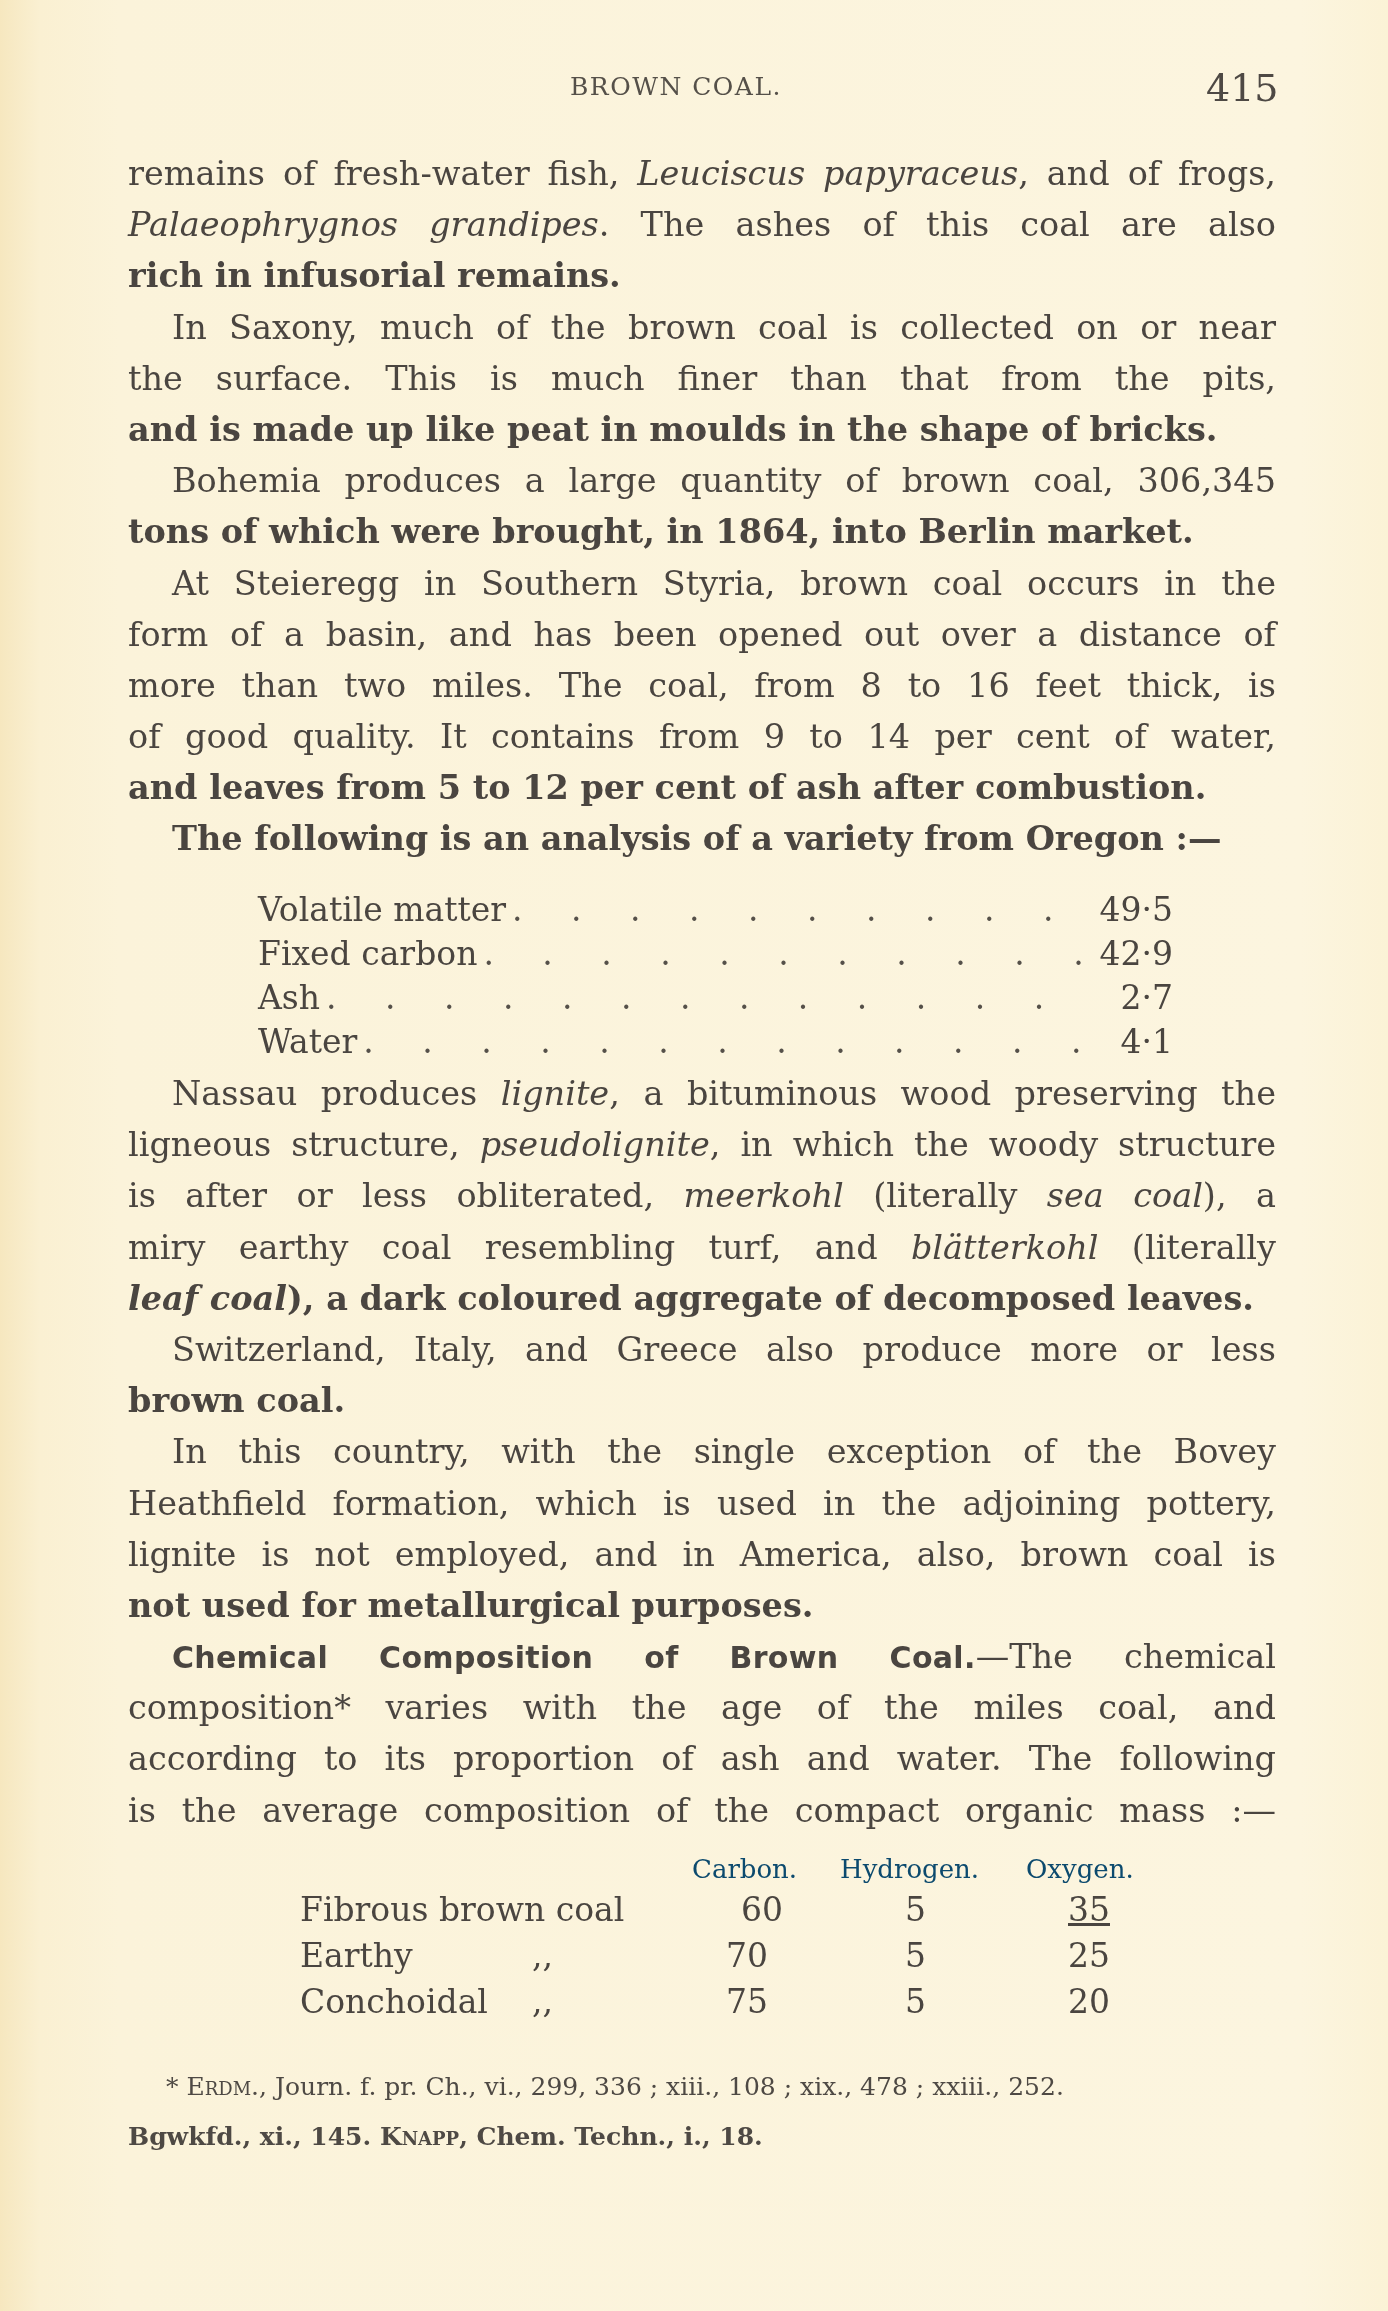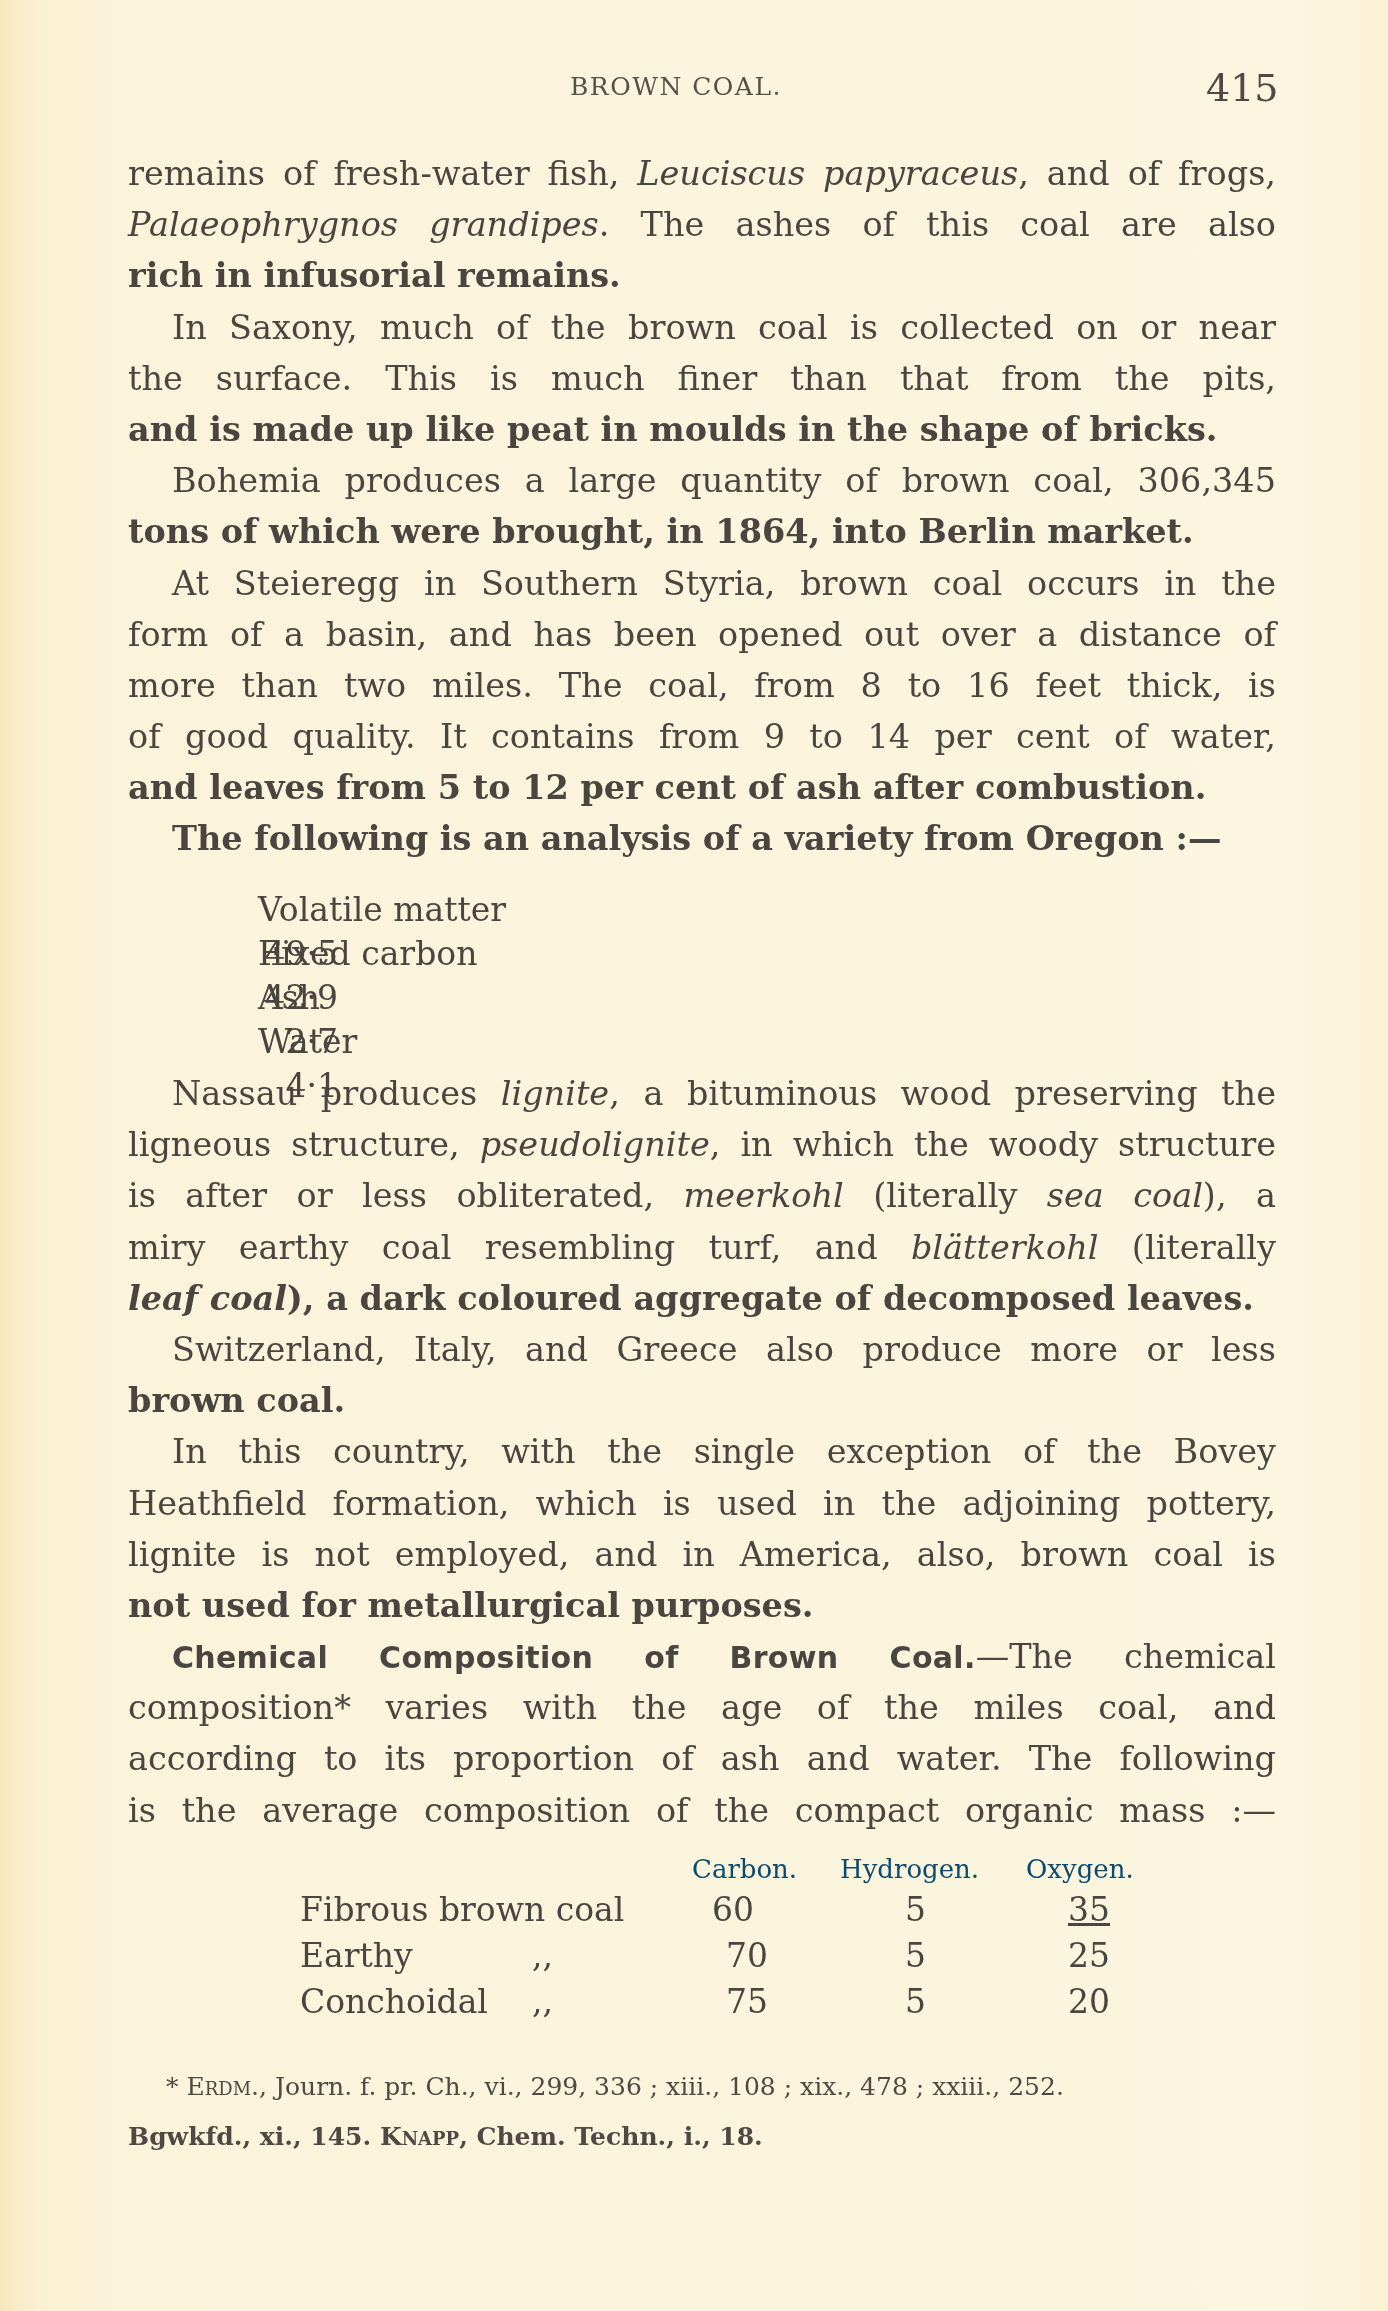--- a/index.html
+++ b/index.html
@@ -34,21 +34,21 @@
     display: block; white-space: nowrap; height: 51.2px;
     text-align-last: justify; text-align: justify;
   }
   .line.last { text-align-last: left; font-weight: bold; }
   .line.indent { padding-left: 44px; }
   .it { font-style: italic; }
   .sc-bold { font-family: "DejaVu Sans", "Liberation Sans", sans-serif; font-weight: bold; font-size: 30px; letter-spacing: 0.3px; }
   .analysis {
     position: absolute; left: 258px; width: 915px; font-size: 33px; line-height: 44px;
   }
-  .analysis-row { display: flex; height: 44px; align-items: baseline; flex-direction: column; }
+  .analysis-row { display: flex; height: 44px; align-items: baseline; }
   .analysis-label { white-space: nowrap; }
   .analysis-dots { flex: 1; overflow: hidden; white-space: nowrap; letter-spacing: 19px; padding-left: 6px; color: #555049; }
   .analysis-value { width: 80px; text-align: right; white-space: nowrap; }
   .comp-table { position: absolute; left: 300px; top: 1846px; width: 900px; }
   .comp-head { position: relative; height: 44px; font-size: 26px; color: #0c4a6e; }
   .comp-head span { position: absolute; top: 8px; white-space: nowrap; }
   .comp-row { position: relative; height: 46px; font-size: 33px; }
   .comp-row span { position: absolute; top: 0; white-space: nowrap; }
   .footnote {
     position: absolute; left: 128px; top: 2062px; width: 1150px;
@@ -135,21 +135,21 @@
   </div>
 
   <div class="comp-table">
     <div class="comp-head">
       <span style="left: 392px;">Carbon.</span>
       <span style="left: 540px;">Hydrogen.</span>
       <span style="left: 726px;">Oxygen.</span>
     </div>
     <div class="comp-row">
       <span style="left: 0;">Fibrous brown coal</span>
-      <span style="left: 412px;">60</span>
+      <span style="left: 441px;">60</span>
       <span style="left: 605px;">5</span>
       <span style="left: 768px; text-decoration: underline;">35</span>
     </div>
     <div class="comp-row">
       <span style="left: 0;">Earthy</span>
       <span style="left: 232px;">,,</span>
       <span style="left: 426px;">70</span>
       <span style="left: 605px;">5</span>
       <span style="left: 768px;">25</span>
     </div>

